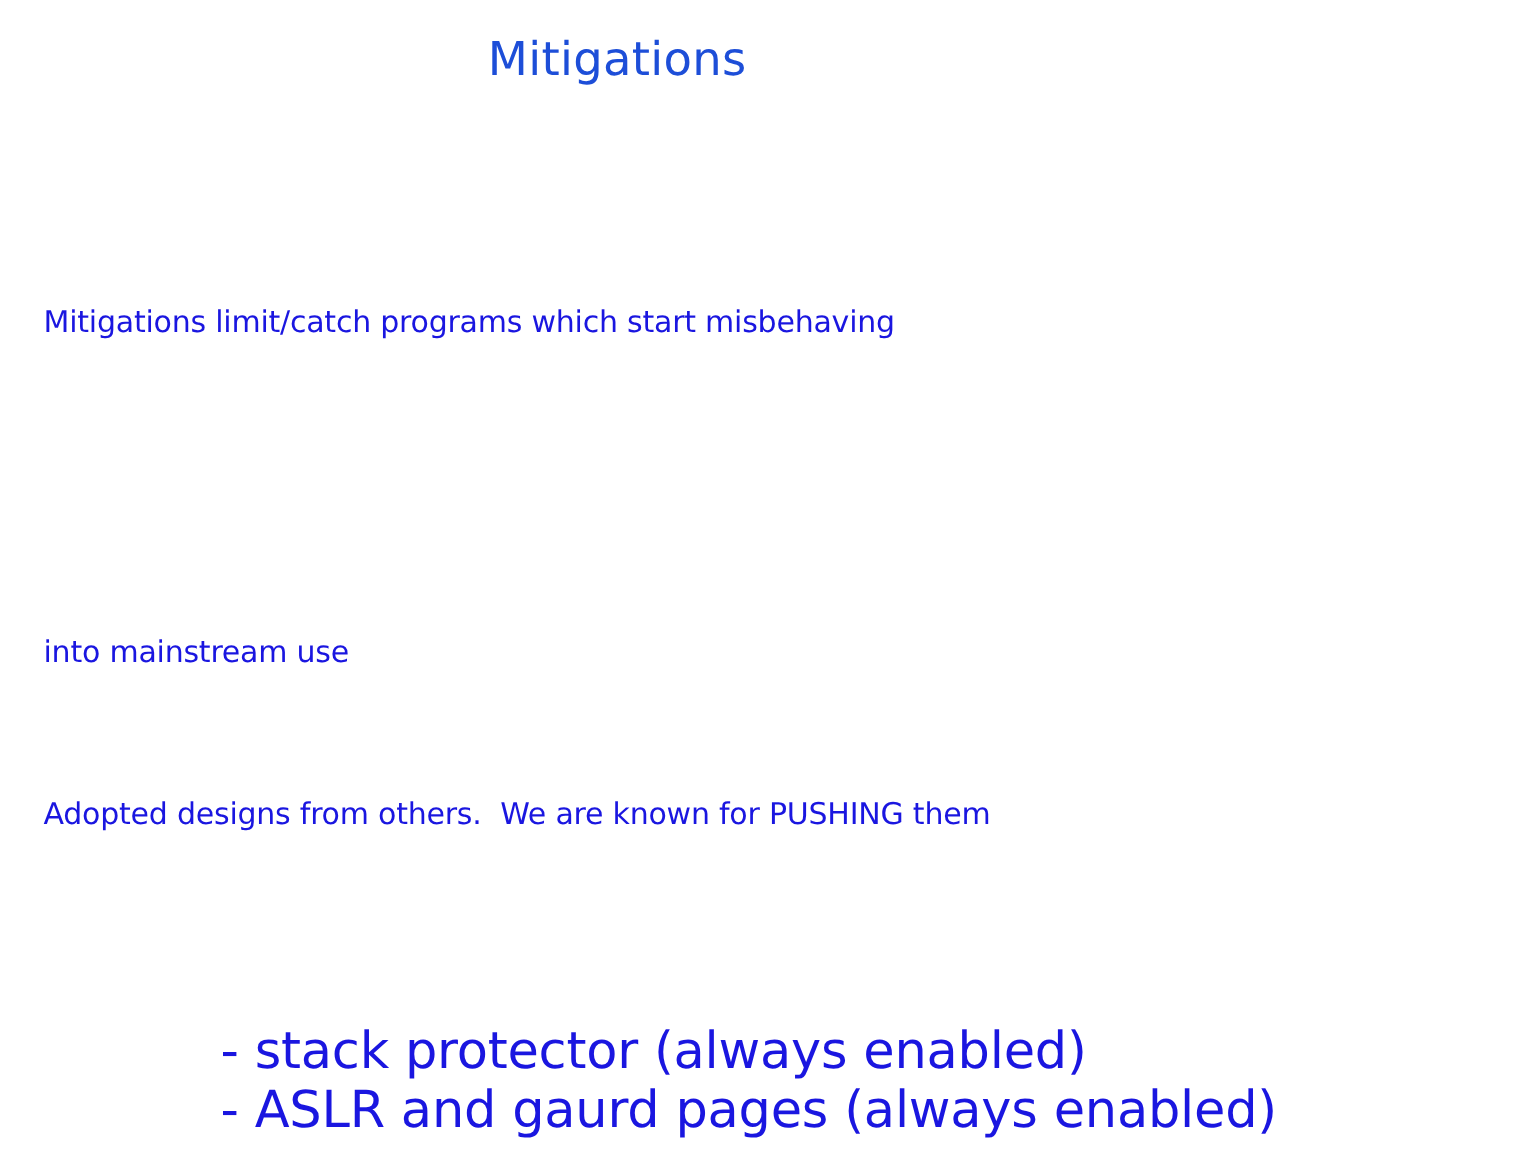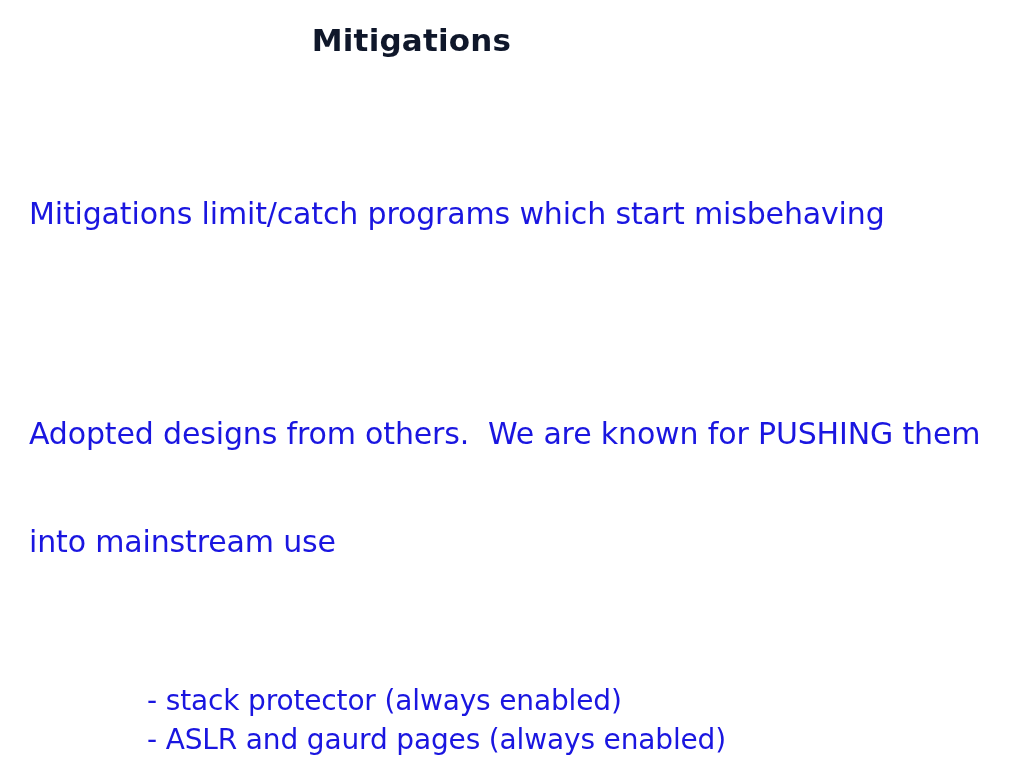--- a/index.html
+++ b/index.html
@@ -25,39 +25,39 @@
   }
 
   
   .slide-title {
     position: absolute;
     top: 21px;
     left: 0;
     width: 823px;
     text-align: center;
     font-family: "DejaVu Sans", sans-serif;
-    font-weight: bold;
+    font-weight: normal;
     font-size: 31px;
     line-height: 38px;
     letter-spacing: 0.2px;
-    color: #0f172a;
+    color: #1d4ed8;
     white-space: nowrap;
   }
 
   
   .body-area {
     position: absolute;
     top: 124px;
     left: 29px;
     width: 965px;
   }
 
   .para {
     font-family: "DejaVu Sans", sans-serif;
-    font-size: 30px;
+    font-size: 20px;
     line-height: 36px;
     color: #1a16e0;
     letter-spacing: -0.15px;
     white-space: pre-wrap;
     margin: 0;
   }
 
   .para-line {
     display: block;
     white-space: pre;
@@ -68,21 +68,21 @@
   
   .bullet-list {
     margin: 0;
     padding: 0;
     list-style: none;
     margin-left: 118px;
   }
 
   .bullet-item {
     font-family: "DejaVu Sans", sans-serif;
-    font-size: 28px;
+    font-size: 34px;
     line-height: 38.5px;
     color: #1a16e0;
     letter-spacing: -0.15px;
     white-space: pre;
   }
 
   .bullet-dash {
     display: inline;
   }
 </style>
@@ -95,22 +95,22 @@
 
   <div class="body-area">
 
     <div class="para">
       <span class="para-line">Mitigations limit/catch programs which start misbehaving</span>
     </div>
 
     <div class="gap-md"></div>
 
     <div class="para">
+      <span class="para-line">into mainstream use</span>
       <span class="para-line">Adopted designs from others.  We are known for PUSHING them</span>
-      <span class="para-line">into mainstream use</span>
     </div>
 
     <div class="gap-lg"></div>
 
     <ul class="bullet-list">
       <li class="bullet-item"><span class="bullet-dash">- </span><span>stack protector (always enabled)</span></li>
       <li class="bullet-item"><span class="bullet-dash">- </span><span>ASLR and gaurd pages (always enabled)</span></li>
 
     </ul>
 

